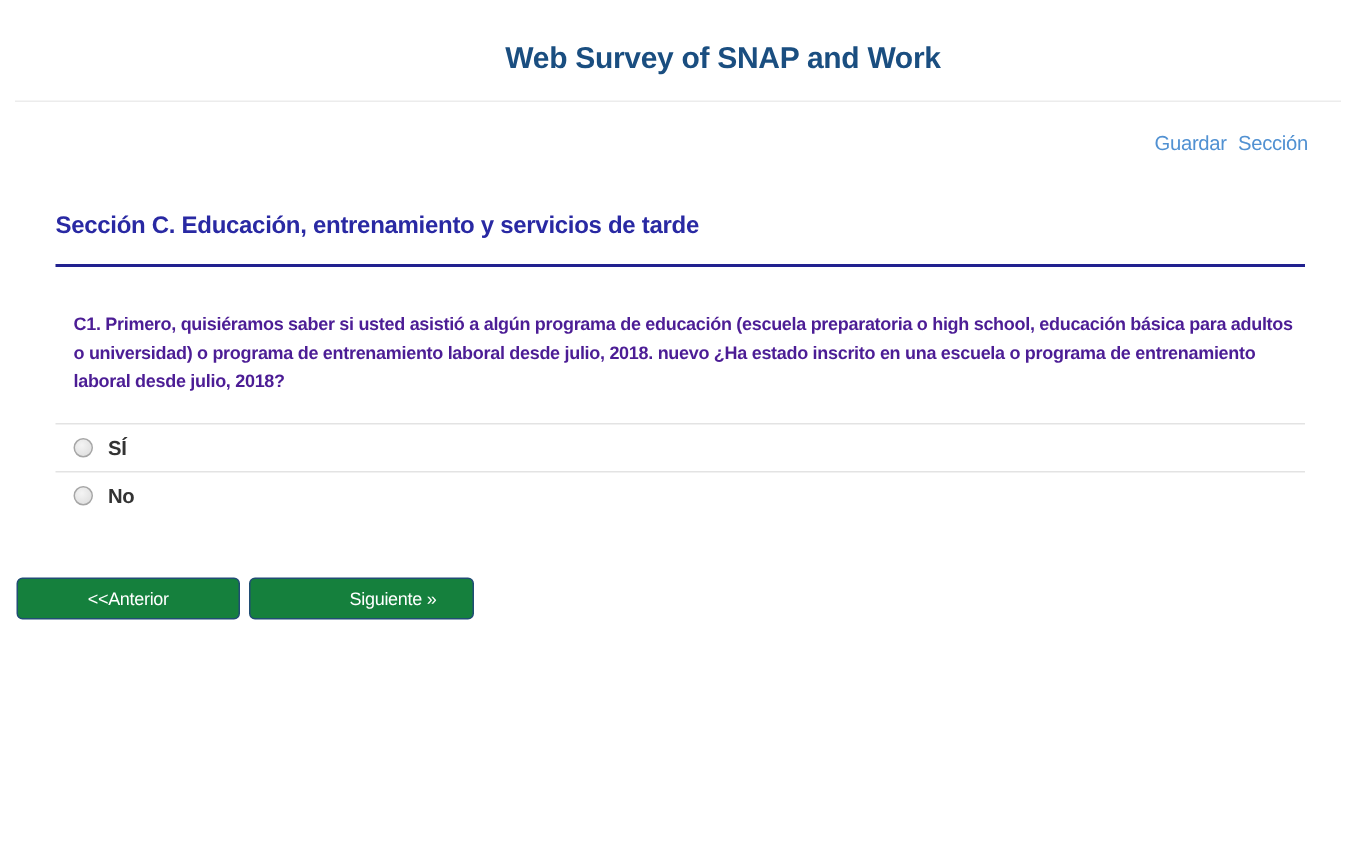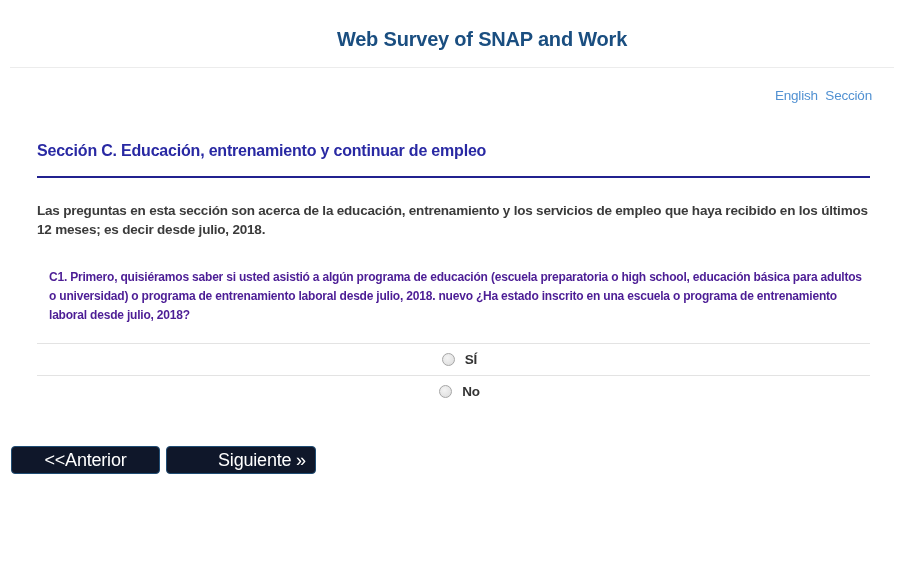--- a/index.html
+++ b/index.html
@@ -75,21 +75,20 @@
   
   .options { margin-top: 18px; }
   .option-row {
     height: 32px;
     border-top: 1px solid #e3e3e3;
     display: flex;
     align-items: center;
     padding-left: 12px;
     cursor: pointer;
     box-sizing: border-box;
-    justify-content: center;
   }
   .radio {
     width: 13px;
     height: 13px;
     border-radius: 50%;
     border: 1px solid #a6a6a6;
     background: radial-gradient(circle at 40% 35%, #f4f4f4 0%, #e0e0e0 80%);
     box-sizing: border-box;
     flex: 0 0 auto;
     margin-right: 10px;
@@ -104,25 +103,25 @@
   .nav-buttons { margin: 39px 0 0 11px; }
   .btn-row { display: flex; }
   button {
     font-family: "Liberation Sans", sans-serif;
     letter-spacing: -0.2px;
     cursor: pointer;
   }
   .btn-primary {
     width: 149px;
     height: 28px;
-    background: #0f172a;
+    background: #15803d;
     border: 1px solid #204d74;
     border-radius: 4px;
     color: #ffffff;
-    font-size: 18px;
+    font-size: 12px;
     margin-right: 6px;
   }
   .btn-primary.next { width: 150px; padding-left: 48px; }
   .btn-save {
     margin-top: 14px;
     width: 301px;
     height: 29px;
     background: linear-gradient(#ffffff, #efefef);
     border: 1px solid #c2c2c2;
     border-radius: 4px;
@@ -132,29 +131,28 @@
 </style>
 </head>
 <body>
 
 <div class="page">
 
   <header>
     <h1 class="page-title">Web Survey of SNAP and Work</h1>
     <div class="top-rule"></div>
     <div class="lang-bar">
-      <a>English</a>
+      <a>Guardar</a>
       <a>Sección</a>
     </div>
   </header>
 
   <main>
-    <h2 class="section-heading">Sección C. Educación, entrenamiento y continuar de empleo</h2>
+    <h2 class="section-heading">Sección C. Educación, entrenamiento y servicios de tarde</h2>
     <div class="section-rule"></div>
-    <p class="intro">Las preguntas en esta sección son acerca de la educación, entrenamiento y los servicios de empleo que haya recibido en los últimos 12 meses; es decir desde julio, 2018.</p>
     <p class="question">C1. Primero, quisiéramos saber si usted asistió a algún programa de educación (escuela preparatoria o high school, educación básica para adultos o universidad) o programa de entrenamiento laboral desde julio, 2018. nuevo ¿Ha estado inscrito en una escuela o programa de entrenamiento laboral desde julio, 2018?</p>
 
     <div class="options">
       <div class="option-row">
         <span class="radio"></span>
         <span class="option-label">SÍ</span>
       </div>
       <div class="option-row">
         <span class="radio"></span>
         <span class="option-label">No</span>

